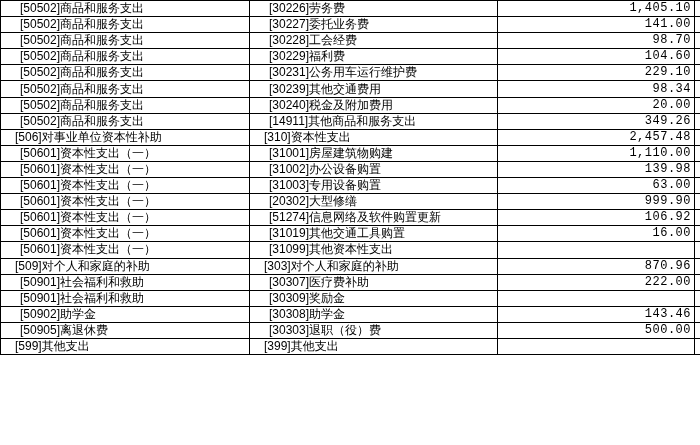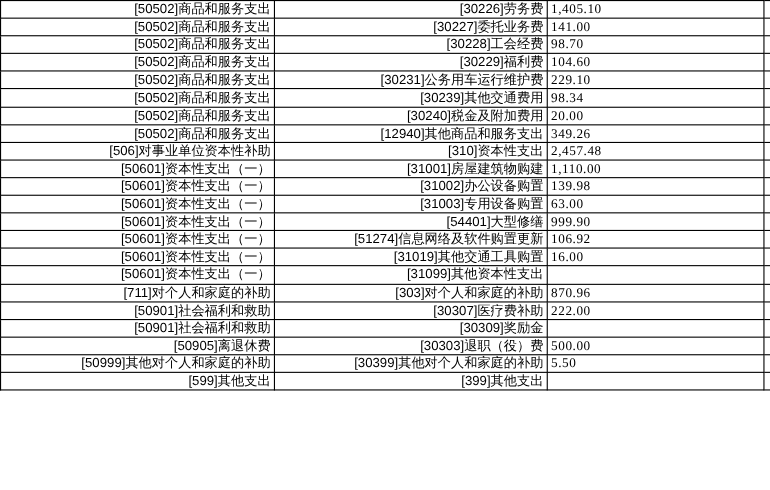--- a/index.html
+++ b/index.html
@@ -27,27 +27,27 @@
     border: 1px solid #000000;
     height: 16.1px;
     padding: 0 3px;
     font-size: 12px;
     line-height: 15px;
     color: #000000;
     white-space: nowrap;
     overflow: hidden;
     background: #ffffff;
   }
-  td.acct { text-align: right; margin-top: 43px; }
-  td.acct.lvl1 { padding-left: 2px; }
+  td.acct { text-align: left; margin-top: 43px; }
+  td.acct.lvl1 { padding-left: 14px; }
   td.acct.lvl2 { padding-left: 19px; }
   td.amount {
-    text-align: left;
+    text-align: right;
     padding-right: 4px;
-    font-family: Liberation Serif, serif;
+    font-family: Liberation Mono, monospace;
     letter-spacing: 0.5px;
   }
   td.sliver {
     border-right: none;
     padding: 0;
   }
   col.c1 { width: 249px; }
   col.c2 { width: 248px; }
   col.c3 { width: 197px; }
   col.c4 { width: 6px; }
@@ -101,21 +101,21 @@
           <td class="sliver"></td>
         </tr>
         <tr>
           <td class="acct lvl2">[50502]商品和服务支出</td>
           <td class="acct lvl2">[30240]税金及附加费用</td>
           <td class="amount">20.00</td>
           <td class="sliver"></td>
         </tr>
         <tr>
           <td class="acct lvl2">[50502]商品和服务支出</td>
-          <td class="acct lvl2">[12940]其他商品和服务支出</td>
+          <td class="acct lvl2">[14911]其他商品和服务支出</td>
           <td class="amount">349.26</td>
           <td class="sliver"></td>
         </tr>
         <tr>
           <td class="acct lvl1">[506]对事业单位资本性补助</td>
           <td class="acct lvl1">[310]资本性支出</td>
           <td class="amount">2,457.48</td>
           <td class="sliver"></td>
         </tr>
         <tr>
@@ -131,21 +131,21 @@
           <td class="sliver"></td>
         </tr>
         <tr>
           <td class="acct lvl2">[50601]资本性支出（一）</td>
           <td class="acct lvl2">[31003]专用设备购置</td>
           <td class="amount">63.00</td>
           <td class="sliver"></td>
         </tr>
         <tr>
           <td class="acct lvl2">[50601]资本性支出（一）</td>
-          <td class="acct lvl2">[54401]大型修缮</td>
+          <td class="acct lvl2">[20302]大型修缮</td>
           <td class="amount">999.90</td>
           <td class="sliver"></td>
         </tr>
         <tr>
           <td class="acct lvl2">[50601]资本性支出（一）</td>
           <td class="acct lvl2">[51274]信息网络及软件购置更新</td>
           <td class="amount">106.92</td>
           <td class="sliver"></td>
         </tr>
         <tr>
@@ -154,47 +154,47 @@
           <td class="amount">16.00</td>
           <td class="sliver"></td>
         </tr>
         <tr>
           <td class="acct lvl2">[50601]资本性支出（一）</td>
           <td class="acct lvl2">[31099]其他资本性支出</td>
           <td class="amount"></td>
           <td class="sliver"></td>
         </tr>
         <tr>
-          <td class="acct lvl1">[711]对个人和家庭的补助</td>
+          <td class="acct lvl1">[509]对个人和家庭的补助</td>
           <td class="acct lvl1">[303]对个人和家庭的补助</td>
           <td class="amount">870.96</td>
           <td class="sliver"></td>
         </tr>
         <tr>
           <td class="acct lvl2">[50901]社会福利和救助</td>
           <td class="acct lvl2">[30307]医疗费补助</td>
           <td class="amount">222.00</td>
           <td class="sliver"></td>
         </tr>
         <tr>
           <td class="acct lvl2">[50901]社会福利和救助</td>
           <td class="acct lvl2">[30309]奖励金</td>
           <td class="amount"></td>
           <td class="sliver"></td>
         </tr>
         <tr>
+          <td class="acct lvl2">[50902]助学金</td>
+          <td class="acct lvl2">[30308]助学金</td>
+          <td class="amount">143.46</td>
+          <td class="sliver"></td>
+        </tr>
+        <tr>
           <td class="acct lvl2">[50905]离退休费</td>
           <td class="acct lvl2">[30303]退职（役）费</td>
           <td class="amount">500.00</td>
-          <td class="sliver"></td>
-        </tr>
-        <tr>
-          <td class="acct lvl2">[50999]其他对个人和家庭的补助</td>
-          <td class="acct lvl2">[30399]其他对个人和家庭的补助</td>
-          <td class="amount">5.50</td>
           <td class="sliver"></td>
         </tr>
         <tr>
           <td class="acct lvl1">[599]其他支出</td>
           <td class="acct lvl1">[399]其他支出</td>
           <td class="amount"></td>
           <td class="sliver"></td>
         </tr>
       </tbody>
   </table>

